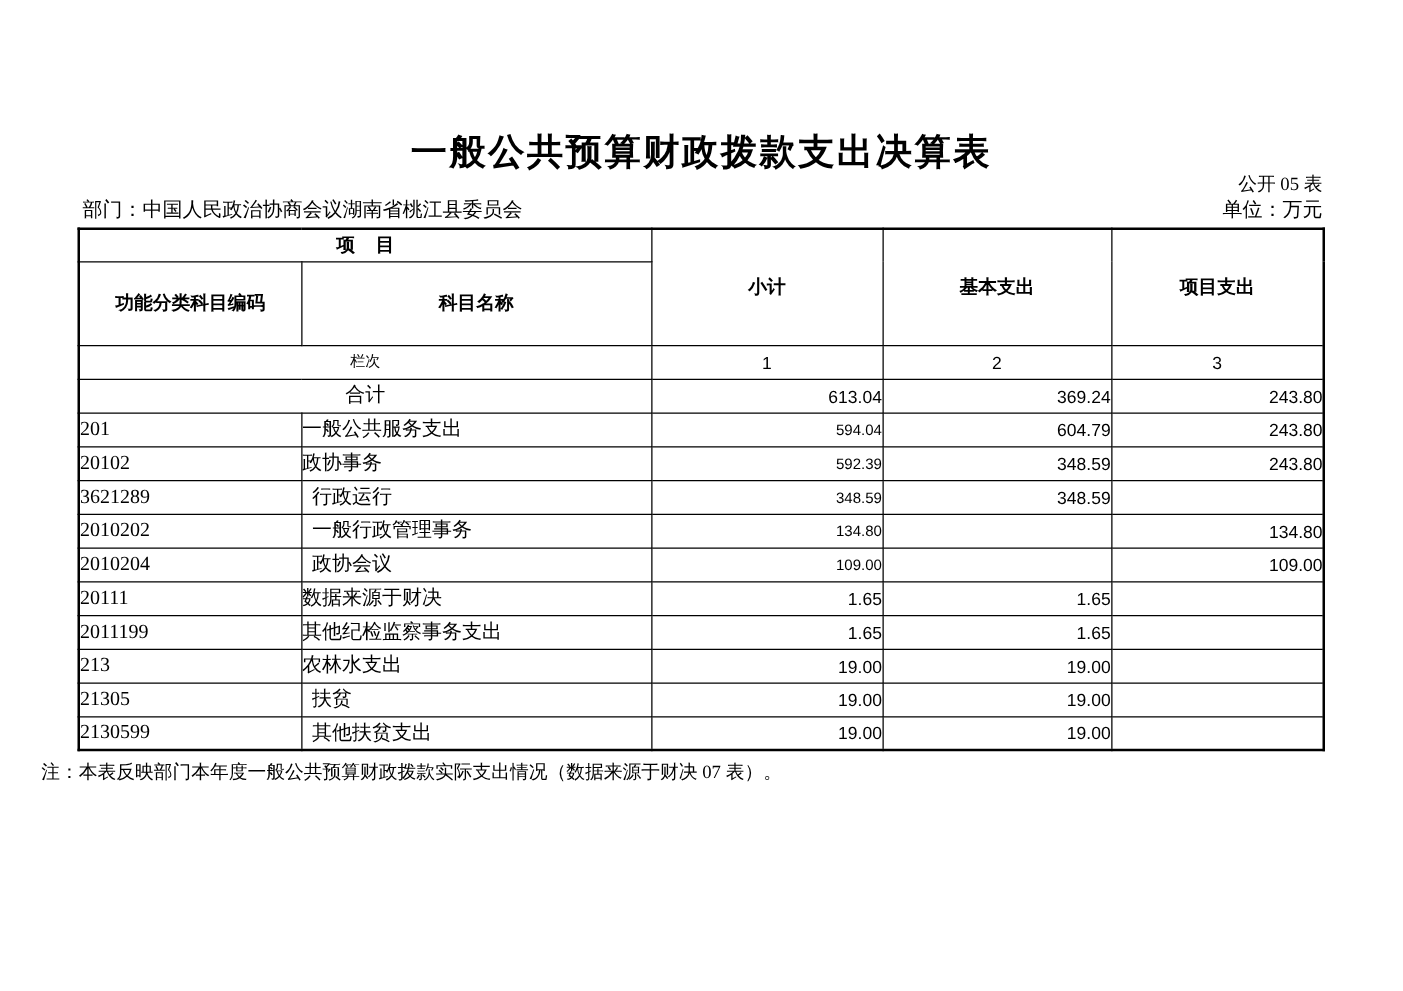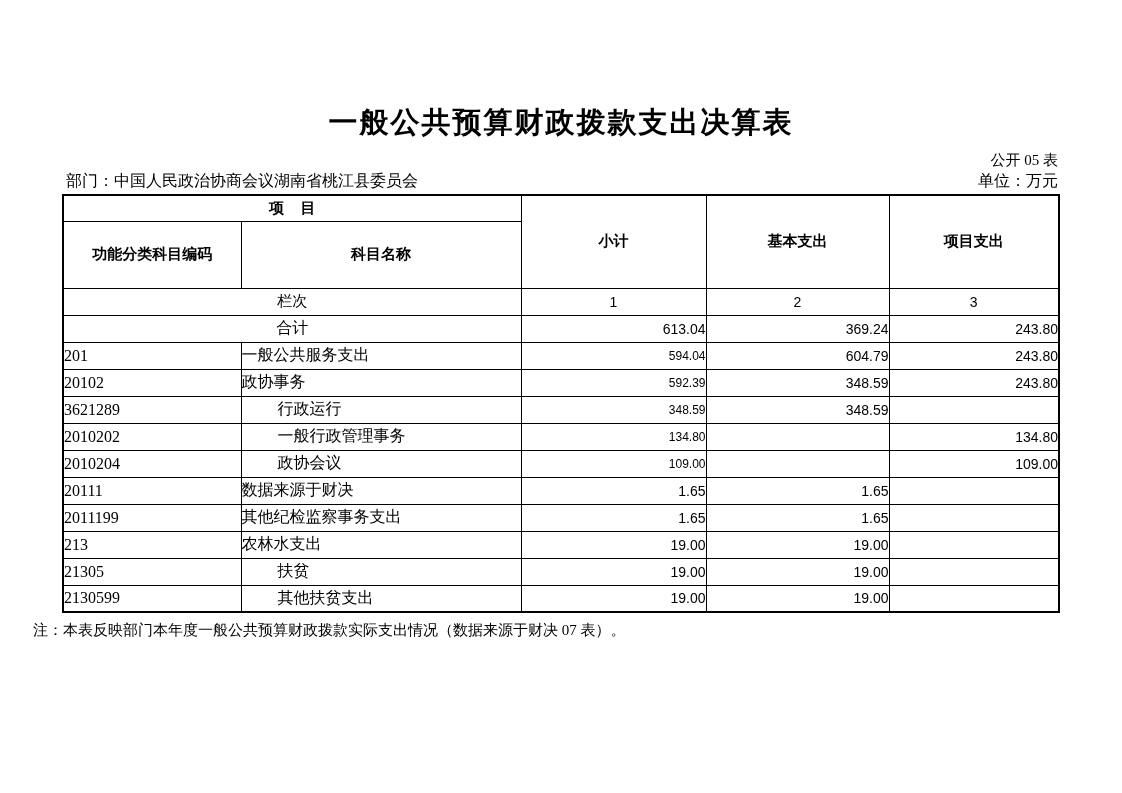--- a/index.html
+++ b/index.html
@@ -19,21 +19,21 @@
   .title {
     padding-top: 105px;
     text-align: center;
     font-family: "Liberation Sans", "DejaVu Sans", sans-serif;
     font-weight: bold;
     font-size: 29px;
     line-height: 34px;
     letter-spacing: 2px;
   }
   .form-label {
-    margin: 12px 64px 0 0;
+    margin: 0 64px 0 0;
     text-align: right;
     font-size: 15px;
     line-height: 19px;
   }
   .meta-row {
     display: flex;
     justify-content: space-between;
     align-items: flex-end;
     margin: 0 64px 3px 66px;
     font-size: 16px;
@@ -54,29 +54,29 @@
   table.budget th {
     font-family: "Liberation Sans", "DejaVu Sans", sans-serif;
     font-weight: bold;
     font-size: 15px;
     text-align: center;
     vertical-align: middle;
   }
   .h-project-row th { height: 26px; white-space: pre; }
   .h-sub-row th { height: 67px; }
   .colnum-row td { height: 27px; text-align: center; vertical-align: middle; }
-  .colnum-label { font-size: 15px; }
+  .colnum-label { font-size: 12px; }
   .colnum-num {
     font-family: "Liberation Sans", "DejaVu Sans", sans-serif;
     font-size: 14px;
   }
   tbody td { height: 27px; font-size: 16px; vertical-align: middle; }
   td.code { padding-left: 6px; text-align: left; }
   td.name { padding-left: 6px; text-align: left; }
-  td.name.indent-1 { padding-left: 36px; font-family: Liberation Serif, serif; }
+  td.name.indent-1 { padding-left: 8px; font-family: Liberation Serif, serif; }
   td.num {
     text-align: right;
     padding-right: 8px;
     font-family: "Liberation Sans", "DejaVu Sans", sans-serif;
     font-size: 14px;
     margin-top: 48px;
   }
   td.num.num-small { font-size: 12px; }
   td.total-label { text-align: center; font-size: 16px; }
   .note {

